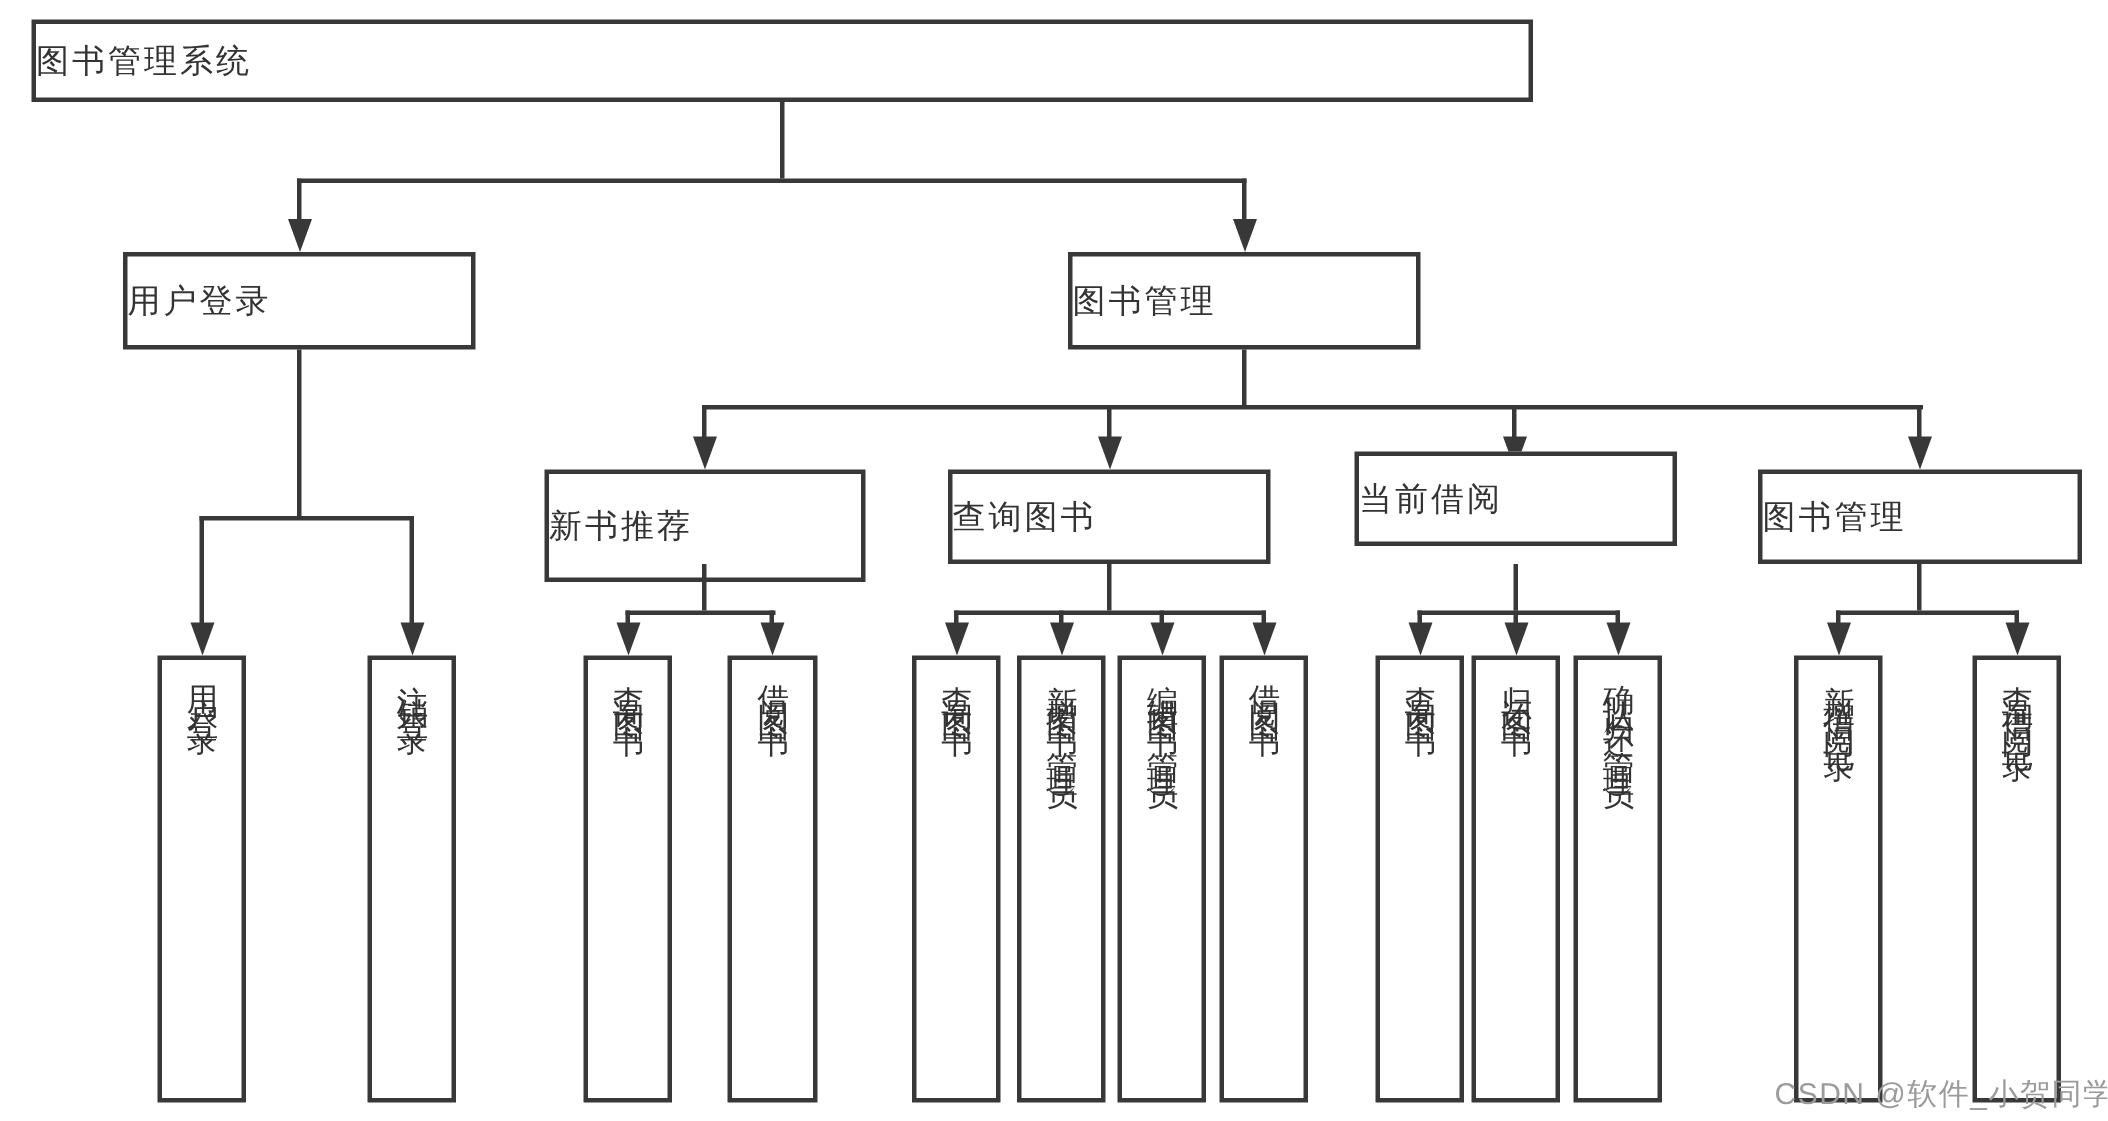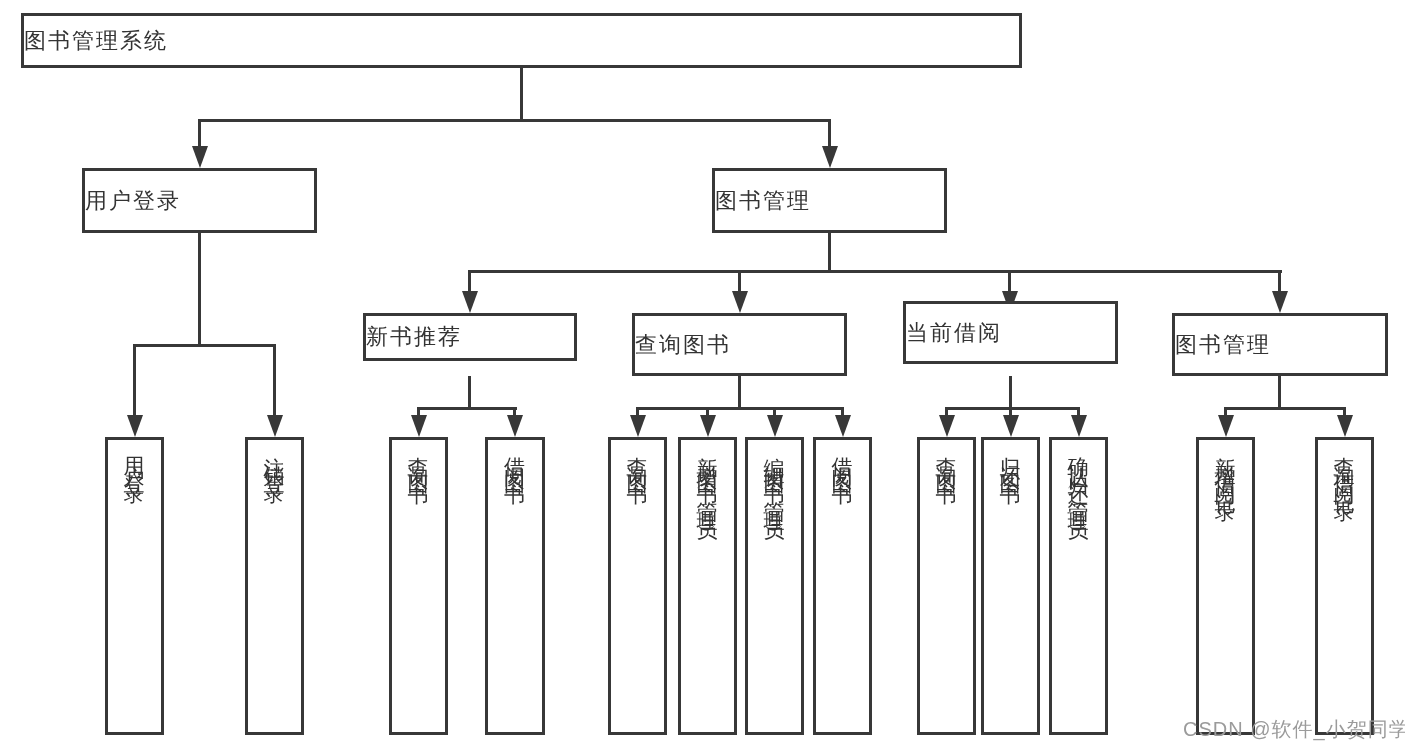--- a/index.html
+++ b/index.html
@@ -65,21 +65,21 @@
   <div class="hline" style="left:469px;top:270px;width:813px;"></div>
   <div class="vline" style="left:468px;top:270px;height:25px;"></div>
   <div class="arr" style="left:462px;top:291px;"></div>
   <div class="vline" style="left:738px;top:270px;height:25px;"></div>
   <div class="arr" style="left:732px;top:291px;"></div>
   <div class="vline" style="left:1008px;top:270px;height:25px;"></div>
   <div class="arr" style="left:1002px;top:291px;"></div>
   <div class="vline" style="left:1278px;top:270px;height:25px;"></div>
   <div class="arr" style="left:1272px;top:291px;"></div>
 
-  <div class="box" style="left:363px;top:313px;width:214px;height:48px;">
+  <div class="box" style="left:363px;top:313px;width:214px;height:75px;">
       <span>新书推荐</span>
     </div>
   <div class="box" style="left:632px;top:313px;width:215px;height:63px;">
       <span>查询图书</span>
     </div>
   <div class="box" style="left:903px;top:301px;width:215px;height:63px;">
       <span>当前借阅</span>
     </div>
   <div class="box" style="left:1172px;top:313px;width:216px;height:63px;">
       <span>图书管理</span>

